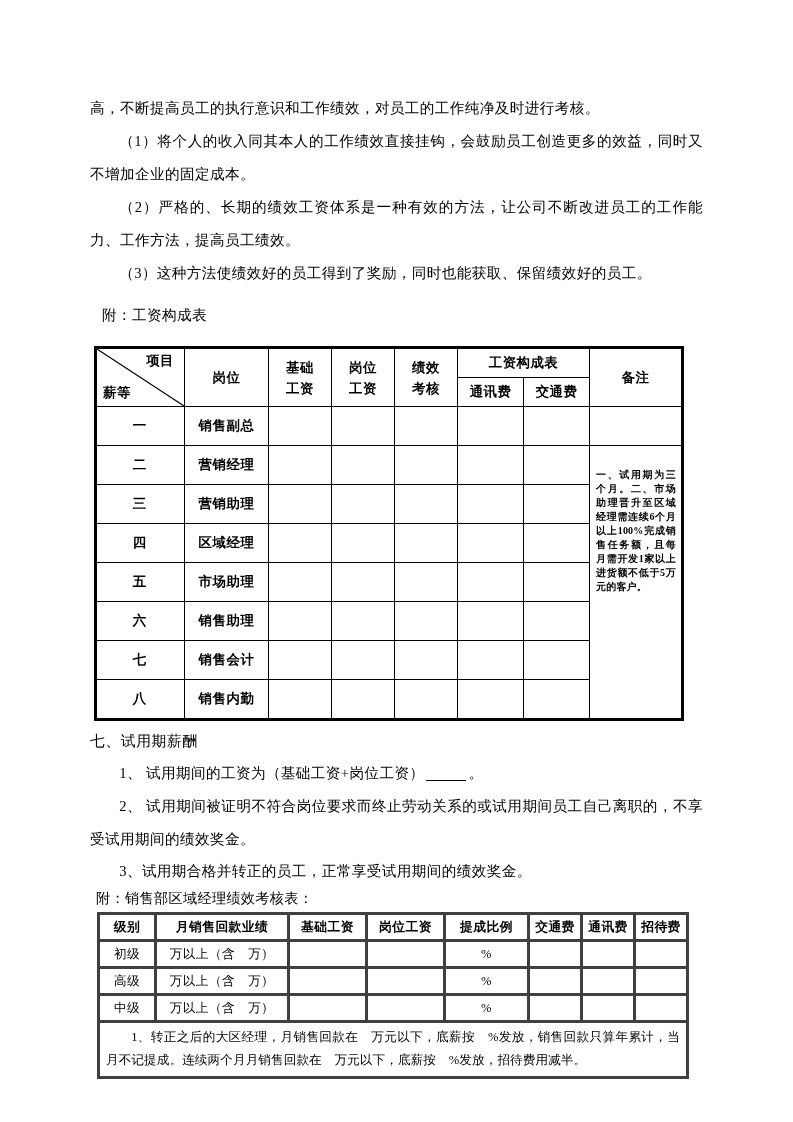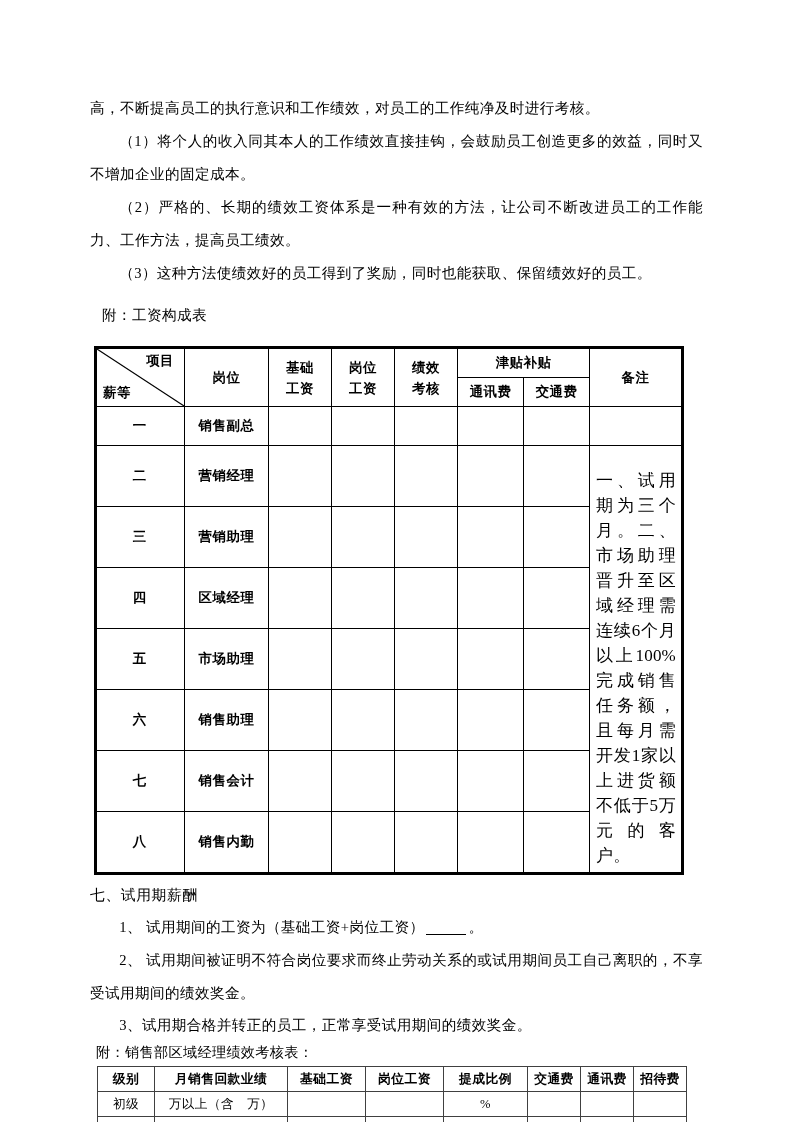--- a/index.html
+++ b/index.html
@@ -104,39 +104,39 @@
     font-size: 13.4px;
     font-weight: bold;
   }
   .salary-table td.level { height: 38px; font-weight: bold; letter-spacing: 2px; }
   .salary-table td.post { font-weight: bold; letter-spacing: 0.6px; }
   .salary-table td.blank-cell { }
   .salary-table td.remark-cell {
     vertical-align: top;
     text-align: justify;
     text-justify: inter-ideograph;
-    font-size: 17px;
-    font-weight: normal;
-    line-height: 25px;
+    font-size: 10px;
+    font-weight: bold;
+    line-height: 14px;
     padding: 22px 5px 4px 6px;
     letter-spacing: 0.2px;
   }
   .hdr-2line { line-height: 21px; height: 56px; }
 
   
   .perf-table {
     width: 584px;
     margin: 2px 0 0 7px;
     border-collapse: collapse;
     border: 1px solid #000;
     table-layout: fixed;
   }
   .perf-table th,
   .perf-table td {
-    border: 1px solid #404040;
+    border: 3px solid #404040;
     font-size: 12.6px;
     text-align: center;
     vertical-align: middle;
     height: 24px;
     padding: 0 2px;
     letter-spacing: 0.4px;
   }
   .perf-table th { font-weight: bold; font-size: 12.8px; }
   .perf-table td.lvl { font-weight: normal; }
   .perf-table td.amount { letter-spacing: 0.5px; }
@@ -194,21 +194,21 @@
           <div>工资</div>
         </th>
         <th rowspan="2" class="hdr-2line">
           <div>岗位</div>
           <div>工资</div>
         </th>
         <th rowspan="2" class="hdr-2line">
           <div>绩效</div>
           <div>考核</div>
         </th>
-        <th colspan="2" style="height:28px">津贴补贴</th>
+        <th colspan="2" style="height:28px">工资构成表</th>
         <th rowspan="2">备注</th>
       </tr>
       <tr>
         <th style="height:28px">通讯费</th>
         <th style="height:28px">交通费</th>
       </tr>
     </thead>
     <tbody>
       <tr>
         <td class="level">一</td>
@@ -342,16 +342,21 @@
       <tr>
         <td class="lvl">中级</td>
         <td class="amount">万以上（含　万）</td>
         <td></td>
         <td></td>
         <td>%</td>
         <td></td>
         <td></td>
         <td></td>
       </tr>
+      <tr>
+        <td class="rule-body" colspan="8">
+          <span class="ind">1、转正之后的大区经理，月销售回款在　万元以下，底薪按　%发放，销售回款只算年累计，当月不记提成。连续两个月月销售回款在　万元以下，底薪按　%发放，招待费用减半。</span>
+        </td>
+      </tr>
     </tbody>
   </table>
 
 </div>
 
 </body></html>

